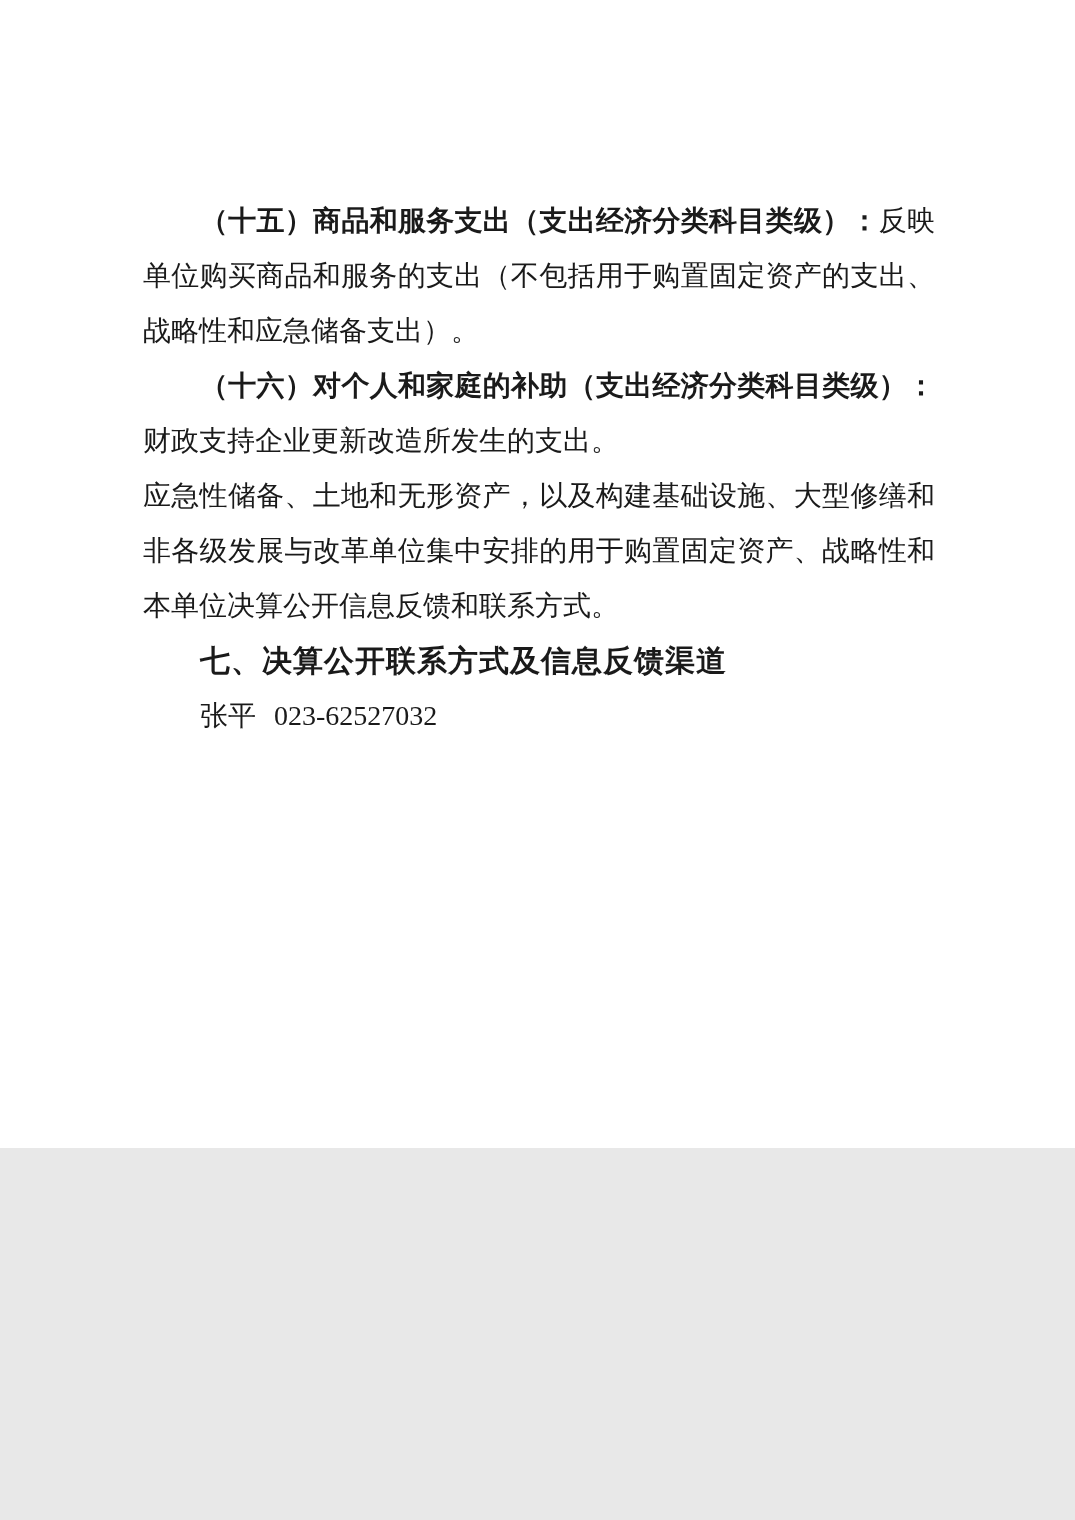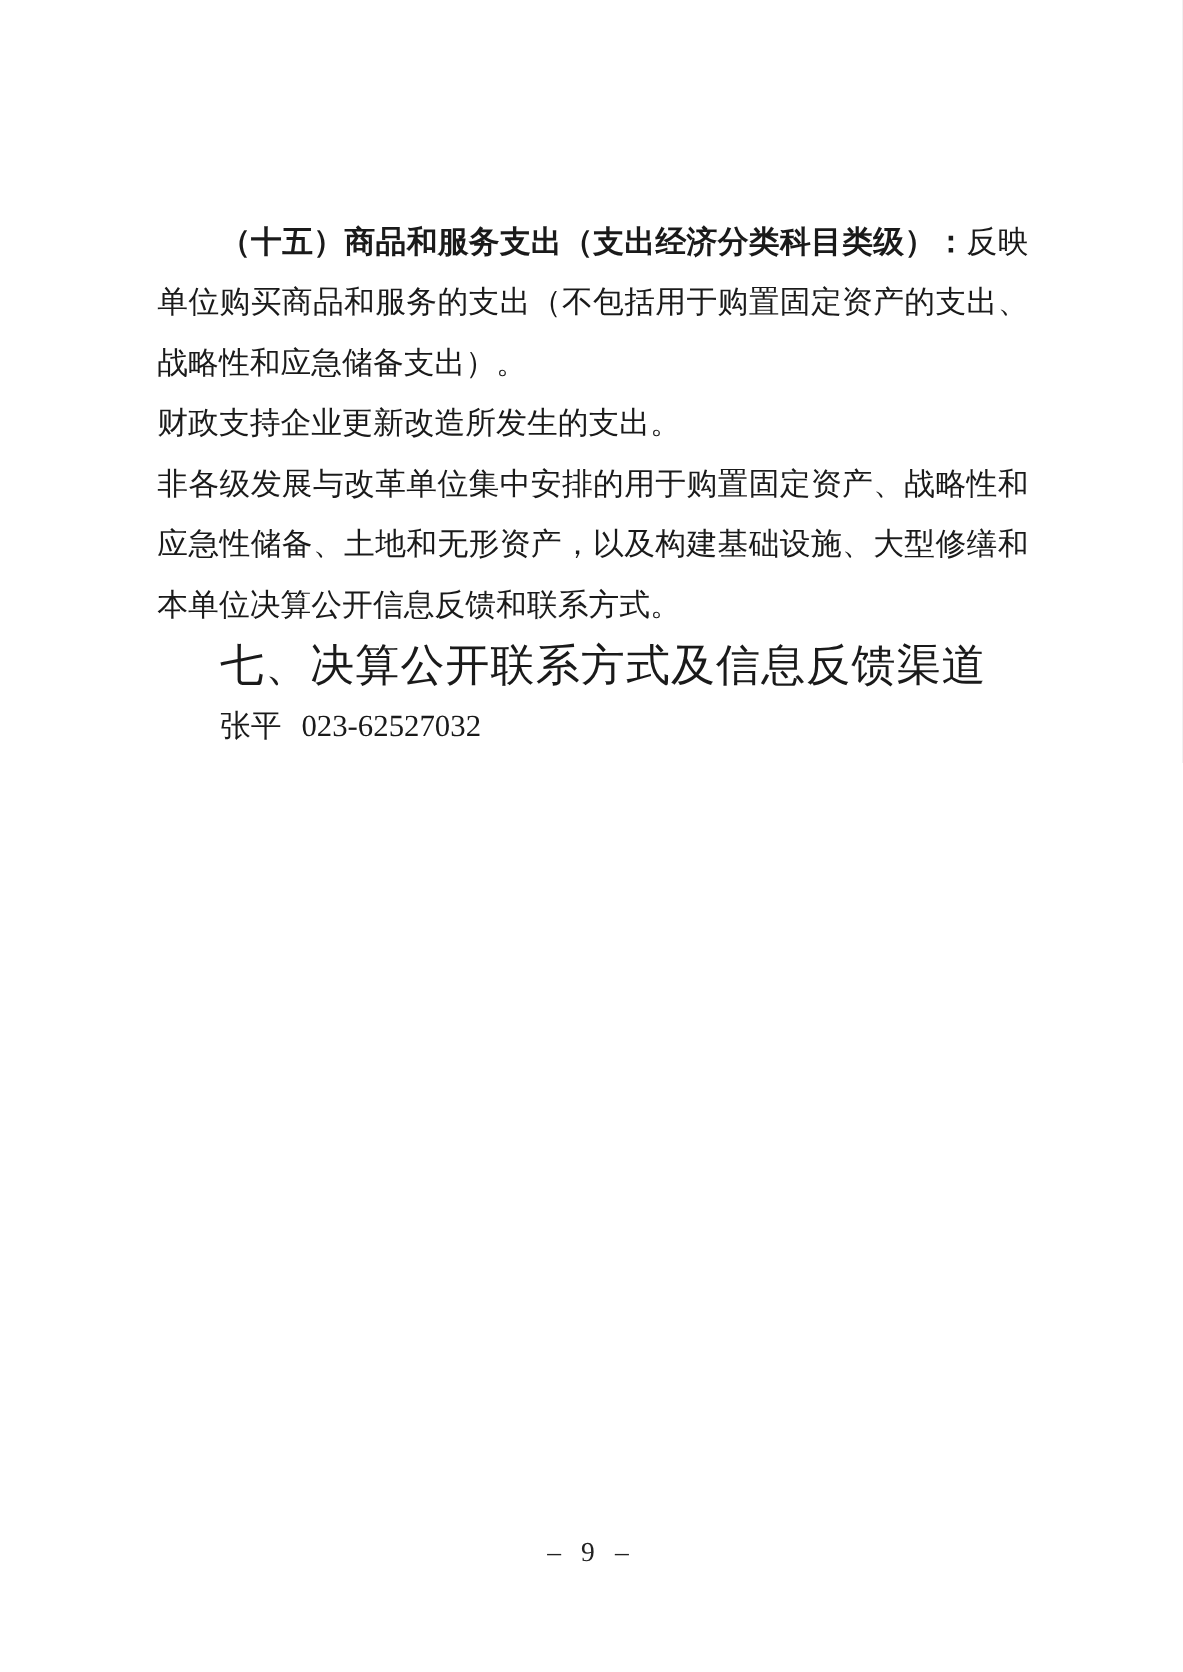--- a/index.html
+++ b/index.html
@@ -3,21 +3,21 @@
 <meta charset="utf-8">
 <style>
   html, body {
     margin: 0;
     padding: 0;
     background: #e8e8e8;
   }
   .page {
     position: relative;
     width: 1075px;
-    height: 1520px;
+    height: 1148px;
     margin: 0 auto;
     background: #ffffff;
     overflow: hidden;
     color: #1a1a1a;
   }
   .content {
     position: absolute;
     left: 143px;
     top: 193px;
     width: 792px;
@@ -36,22 +36,22 @@
     text-align-last: justify;
   }
   .indent {
     padding-left: 57px;
   }
   .lead {
     font-weight: 700;
   }
   .heading-line {
     font-family: "Liberation Sans", "DejaVu Sans", sans-serif;
-    font-weight: 400;
-    font-size: 40px;
+    font-weight: 700;
+    font-size: 30px;
     letter-spacing: 1px;
   }
   .contact-phone {
     margin-left: 18px;
     font-family: "Liberation Serif", "DejaVu Serif", serif;
   }
   .footer {
     position: absolute;
     left: 0;
     top: 1398px;
@@ -69,27 +69,28 @@
 <div class="page">
 
   <div class="content">
 
     <div class="line just indent"><span class="lead">（十五）商品和服务支出（支出经济分类科目类级）：</span><span>反映</span></div>
 
     <div class="line just"><span>单位购买商品和服务的支出（不包括用于购置固定资产的支出、</span></div>
 
     <div class="line"><span>战略性和应急储备支出）。</span></div>
 
+    <div class="line just indent"><span class="lead">（十六）对个人和家庭的补助（支出经济分类科目类级）：</span><span></span></div>
 
     <div class="line"><span>财政支持企业更新改造所发生的支出。</span></div>
 
 
+    <div class="line just"><span>应急性储备、土地和无形资产，以及构建基础设施、大型修缮和</span></div>
+
     <div class="line just"><span>非各级发展与改革单位集中安排的用于购置固定资产、战略性和</span></div>
-
-    <div class="line just"><span>应急性储备、土地和无形资产，以及构建基础设施、大型修缮和</span></div>
 
     <div class="line"><span>本单位决算公开信息反馈和联系方式。</span></div>
 
     <div class="line indent heading-line"><span>七、决算公开联系方式及信息反馈渠道</span></div>
 
 
     <div class="line indent"><span>张平</span><span class="contact-phone">023-62527032</span></div>
 
   </div>
 

